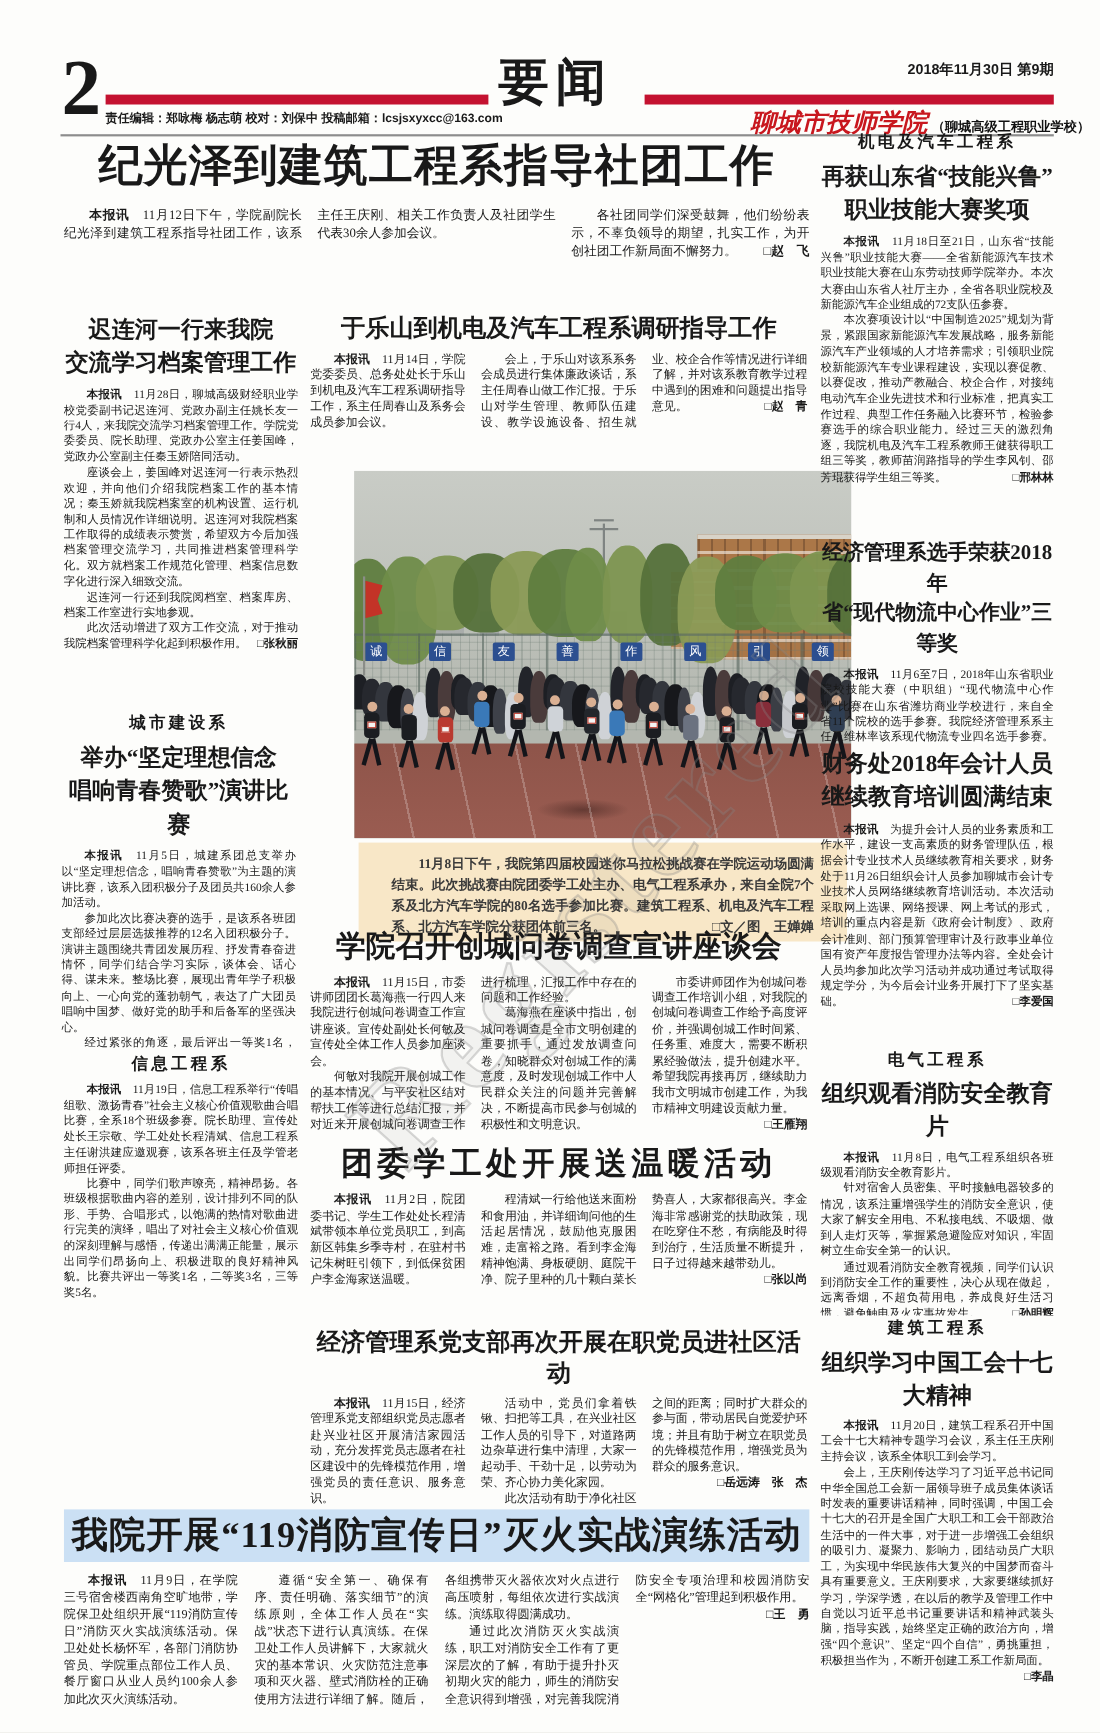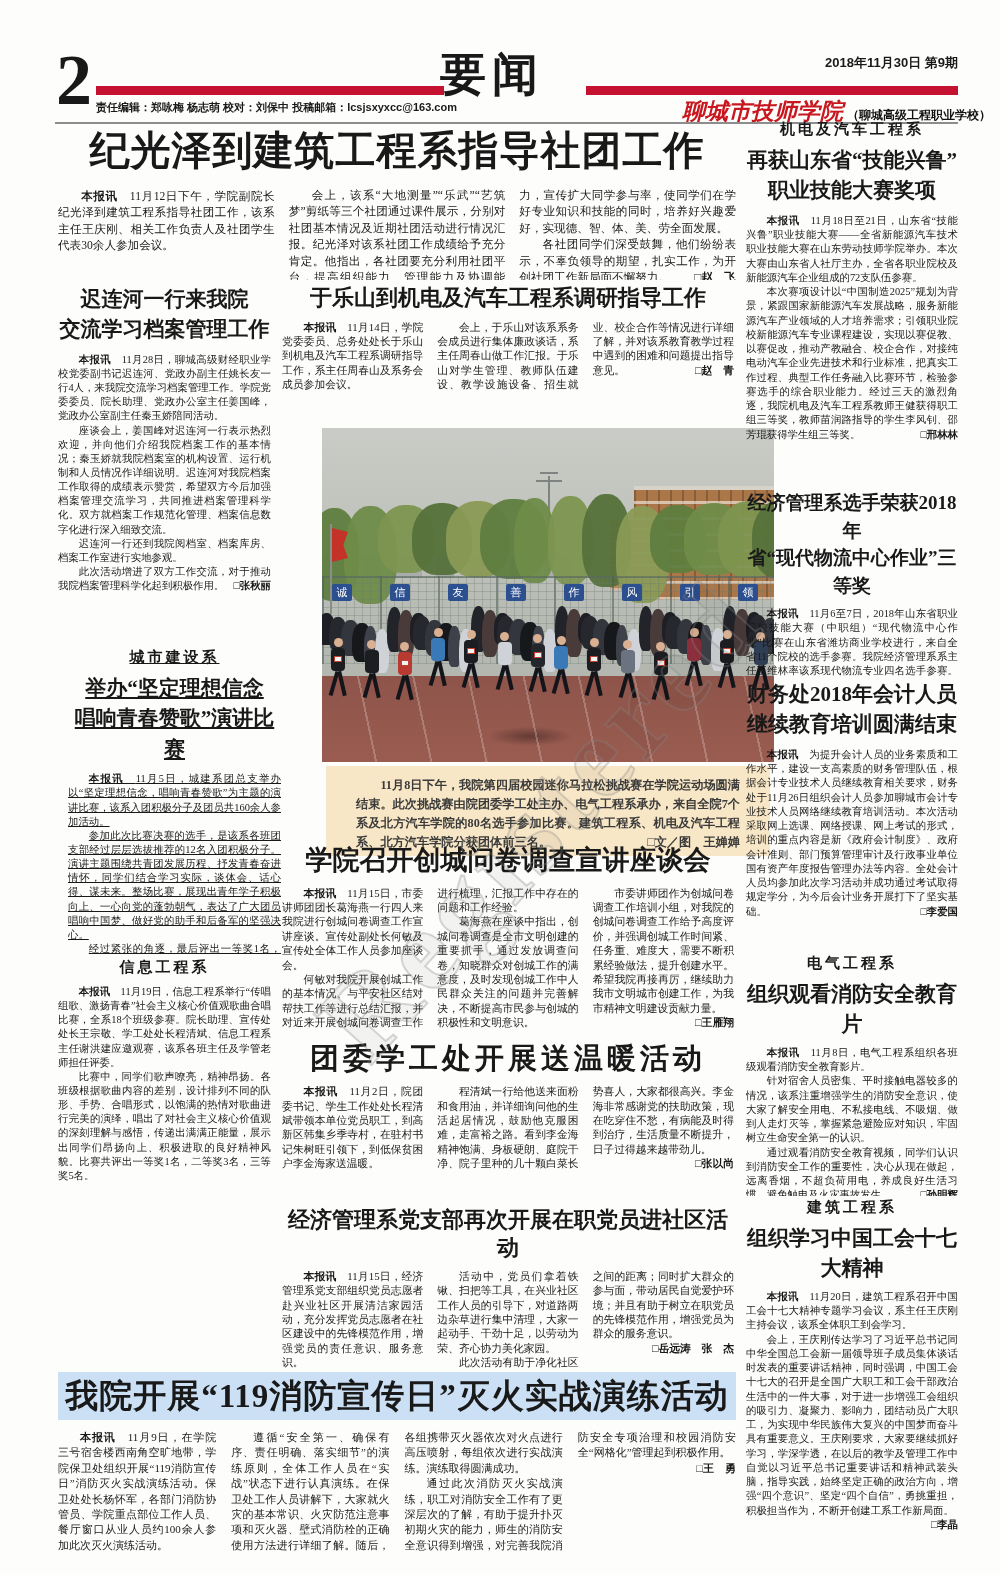--- a/index.html
+++ b/index.html
@@ -5,21 +5,21 @@
   html,body{margin:0;padding:0;background:#e8e8e4;}
   .page{position:relative;width:1000px;height:1575px;background:#fdfdfb;margin:0 auto;overflow:hidden;
         font-family:"Liberation Serif",serif;color:#191919;}
   .abs{position:absolute;overflow:hidden;}
   
   .page-num{position:absolute;left:56px;top:44px;font-size:72px;font-weight:bold;line-height:1;
             font-family:"Liberation Serif",serif;}
   .bar-red{position:absolute;height:9px;background:#c41230;}
   .bar-left{left:96px;top:86px;width:348px;}
   .bar-right{left:586px;top:86px;width:372px;}
-  .yaowen{position:absolute;left:440px;top:50px;width:130px;text-align:left;font-size:46px;
+  .yaowen{position:absolute;left:440px;top:50px;width:130px;text-align:center;font-size:46px;
           font-weight:bold;letter-spacing:6px;line-height:1.1;}
   .editors{position:absolute;left:96px;top:100px;width:380px;font-size:11px;font-weight:bold;
            font-family:"Liberation Sans",sans-serif;}
   .issue-date{position:absolute;left:690px;top:54px;width:268px;text-align:right;font-size:13px;
               font-weight:bold;font-family:"Liberation Sans",sans-serif;}
   .masthead{position:absolute;left:682px;top:96px;width:278px;text-align:right;white-space:nowrap;}
   .m-red{color:#c8171e;font-size:23px;font-weight:bold;font-style:italic;
          font-family:"Liberation Serif",serif;}
   .m-sub{color:#111;font-size:12px;font-weight:bold;font-family:"Liberation Sans",sans-serif;}
   .head-rule{position:absolute;left:55px;top:122px;width:903px;height:2px;background:#8d8d8d;}
@@ -40,21 +40,21 @@
   .cols3{column-count:3;column-gap:14px;}
   .cols4{column-count:4;column-gap:15px;}
   .lead-body{font-size:11.6px;line-height:1.42;margin-top:14px;}
   .body-left{font-size:10.4px;line-height:1.36;}
   .body-mid{font-size:10.8px;line-height:1.33;margin-top:8px;}
   .body-right{font-size:10.4px;line-height:1.37;}
   .mt8{margin-top:8px;} .mt6{margin-top:6px;}
   
   .lead{left:58px;top:128px;width:678px;height:152px;}
   .la1{left:58px;top:284px;width:213px;height:358px;}
-  .la2{left:68px;top:648px;width:213px;height:306px;text-decoration:underline;}
+  .la2{left:56px;top:648px;width:213px;height:306px;}
   .la3{left:58px;top:958px;width:213px;height:410px;}
   .ma1{left:282px;top:284px;width:452px;height:126px;}
   .fig{left:282px;top:412px;width:452px;height:428px;}
   .ma2{left:282px;top:844px;width:452px;height:194px;}
   .ma3{left:282px;top:1040px;width:452px;height:164px;}
   .ma4{left:282px;top:1206px;width:452px;height:164px;}
   .ra1{left:746px;top:120px;width:212px;height:366px;}
   .ra2{left:746px;top:489px;width:212px;height:188px;}
   .ra3{left:746px;top:679px;width:212px;height:272px;}
   .ra4{left:746px;top:954px;width:212px;height:242px;}
@@ -130,21 +130,20 @@
   <div class="masthead">
     <span class="m-red">聊城市技师学院</span>
     <span class="m-sub">（聊城高级工程职业学校）</span>
   </div>
   <div class="head-rule"></div>
 
   <section class="abs lead">
     <h2 class="t-lead">纪光泽到建筑工程系指导社团工作</h2>
     <div class="body cols3 lead-body">
         <p><b>本报讯　</b>11月12日下午，学院副院长纪光泽到建筑工程系指导社团工作，该系主任王庆刚、相关工作负责人及社团学生代表30余人参加会议。</p>
-        <p>会上，该系“大地测量”“乐武”“艺筑梦”剪纸等三个社团通过课件展示，分别对社团基本情况及近期社团活动进行情况汇报。纪光泽对该系社团工作成绩给予充分肯定。他指出，各社团要充分利用社团平台，提高组织能力、管理能力及协调能力，宣传扩大同学参与率，使同学们在学好专业知识和技能的同时，培养好兴趣爱好，实现德、智、体、美、劳全面发展。</p>
         <p>各社团同学们深受鼓舞，他们纷纷表示，不辜负领导的期望，扎实工作，为开创社团工作新局面不懈努力。<span class="author">□赵　飞</span></p>
       </div>
   </section>
 
   <section class="abs la1">
     <h3 class="t-col">迟连河一行来我院<br>交流学习档案管理工作</h3>
     <div class="body body-left mt8">
         <p><b>本报讯　</b>11月28日，聊城高级财经职业学校党委副书记迟连河、党政办副主任姚长友一行4人，来我院交流学习档案管理工作。学院党委委员、院长助理、党政办公室主任姜国峰，党政办公室副主任秦玉娇陪同活动。</p>
         <p>座谈会上，姜国峰对迟连河一行表示热烈欢迎，并向他们介绍我院档案工作的基本情况；秦玉娇就我院档案室的机构设置、运行机制和人员情况作详细说明。迟连河对我院档案工作取得的成绩表示赞赏，希望双方今后加强档案管理交流学习，共同推进档案管理科学化。双方就档案工作规范化管理、档案信息数字化进行深入细致交流。</p>
         <p>迟连河一行还到我院阅档室、档案库房、档案工作室进行实地参观。</p>

